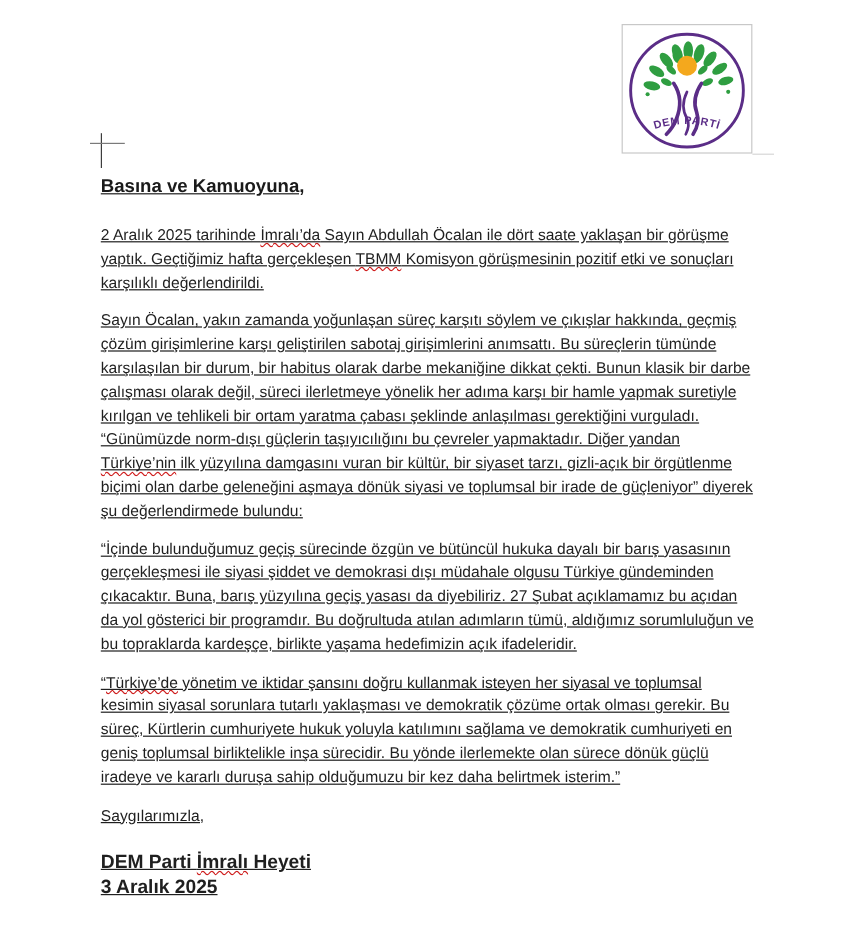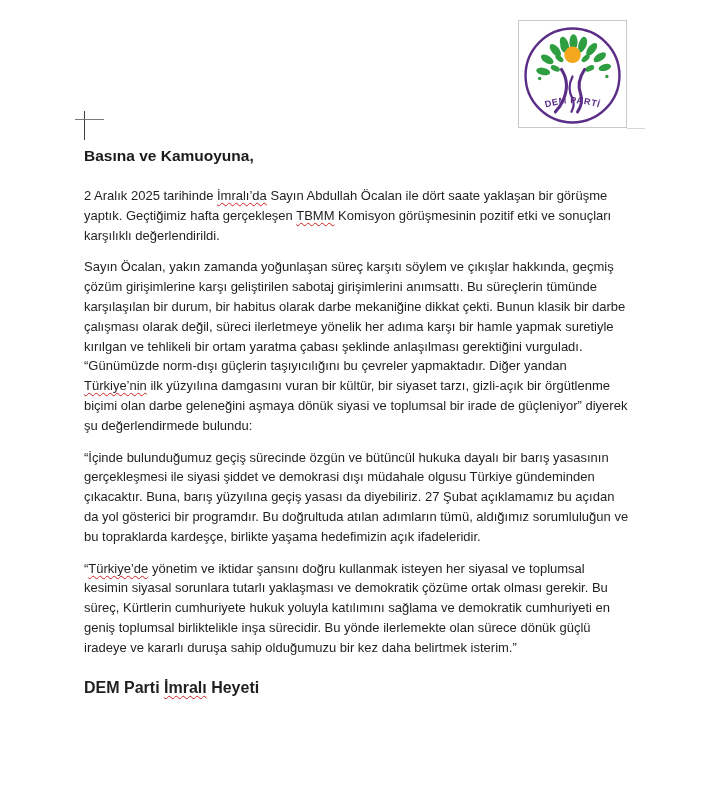--- a/index.html
+++ b/index.html
@@ -19,21 +19,21 @@
   .logo-frame {
     position:absolute; left:518px; top:20px;
     width:109px; height:108px;
     border:1px solid #c8c8c8;
     background:#ffffff;
   }
   .logo-frame svg { display:block; margin:3px auto 0 auto; }
   .frame-tick { position:absolute; left:627px; top:128px; width:18px; height:1px; background:#d6d6d6; }
   
   .content {
-    position:absolute; left:84px; top:146px; width:546px;
+    position:absolute; left:84px; top:146px; width:546px;text-decoration:underline;
   }
   .heading {
     font-size:15.5px; font-weight:bold; color:#1a1a1a;
     line-height:19px; margin:0 0 21px 0;
   }
   .para {
     font-size:13px; line-height:19.8px;
     margin:0 0 12px 0;
     text-align:left;
   }
@@ -104,19 +104,21 @@
     <div class="heading">Basına ve Kamuoyuna,</div>
 
     <p class="para"><span>2 Aralık 2025 tarihinde </span><span class="sq">İmralı’da</span><span> Sayın Abdullah Öcalan ile dört saate yaklaşan bir görüşme yaptık. Geçtiğimiz hafta gerçekleşen </span><span class="sq">TBMM</span><span> Komisyon görüşmesinin pozitif etki ve sonuçları karşılıklı değerlendirildi.</span></p>
 
     <p class="para"><span>Sayın Öcalan, yakın zamanda yoğunlaşan süreç karşıtı söylem ve çıkışlar hakkında, geçmiş çözüm girişimlerine karşı geliştirilen sabotaj girişimlerini anımsattı. Bu süreçlerin tümünde karşılaşılan bir durum, bir habitus olarak darbe mekaniğine dikkat çekti. Bunun klasik bir darbe çalışması olarak değil, süreci ilerletmeye yönelik her adıma karşı bir hamle yapmak suretiyle kırılgan ve tehlikeli bir ortam yaratma çabası şeklinde anlaşılması gerektiğini vurguladı. “Günümüzde norm-dışı güçlerin taşıyıcılığını bu çevreler yapmaktadır. Diğer yandan </span><span class="sq">Türkiye’nin</span><span> ilk yüzyılına damgasını vuran bir kültür, bir siyaset tarzı, gizli-açık bir örgütlenme biçimi olan darbe geleneğini aşmaya dönük siyasi ve toplumsal bir irade de güçleniyor” diyerek şu değerlendirmede bulundu:</span></p>
 
     <p class="para"><span>“İçinde bulunduğumuz geçiş sürecinde özgün ve bütüncül hukuka dayalı bir barış yasasının gerçekleşmesi ile siyasi şiddet ve demokrasi dışı müdahale olgusu Türkiye gündeminden çıkacaktır. Buna, barış yüzyılına geçiş yasası da diyebiliriz. 27 Şubat açıklamamız bu açıdan da yol gösterici bir programdır. Bu doğrultuda atılan adımların tümü, aldığımız sorumluluğun ve bu topraklarda kardeşçe, birlikte yaşama hedefimizin açık ifadeleridir.</span></p>
 
     <p class="para"><span>“</span><span class="sq">Türkiye’de</span><span> yönetim ve iktidar şansını doğru kullanmak isteyen her siyasal ve toplumsal kesimin siyasal sorunlara tutarlı yaklaşması ve demokratik çözüme ortak olması gerekir. Bu süreç, Kürtlerin cumhuriyete hukuk yoluyla katılımını sağlama ve demokratik cumhuriyeti en geniş toplumsal birliktelikle inşa sürecidir. Bu yönde ilerlemekte olan sürece dönük güçlü iradeye ve kararlı duruşa sahip olduğumuzu bir kez daha belirtmek isterim.”</span></p>
 
+    <p class="para closing">Saygılarımızla,</p>
 
     <div class="sig">
       <div><span>DEM Parti </span><span class="sq">İmralı</span><span> Heyeti</span></div>
+      <div>3 Aralık 2025</div>
     </div>
   </div>
 
 </div>
 
 </body></html>

